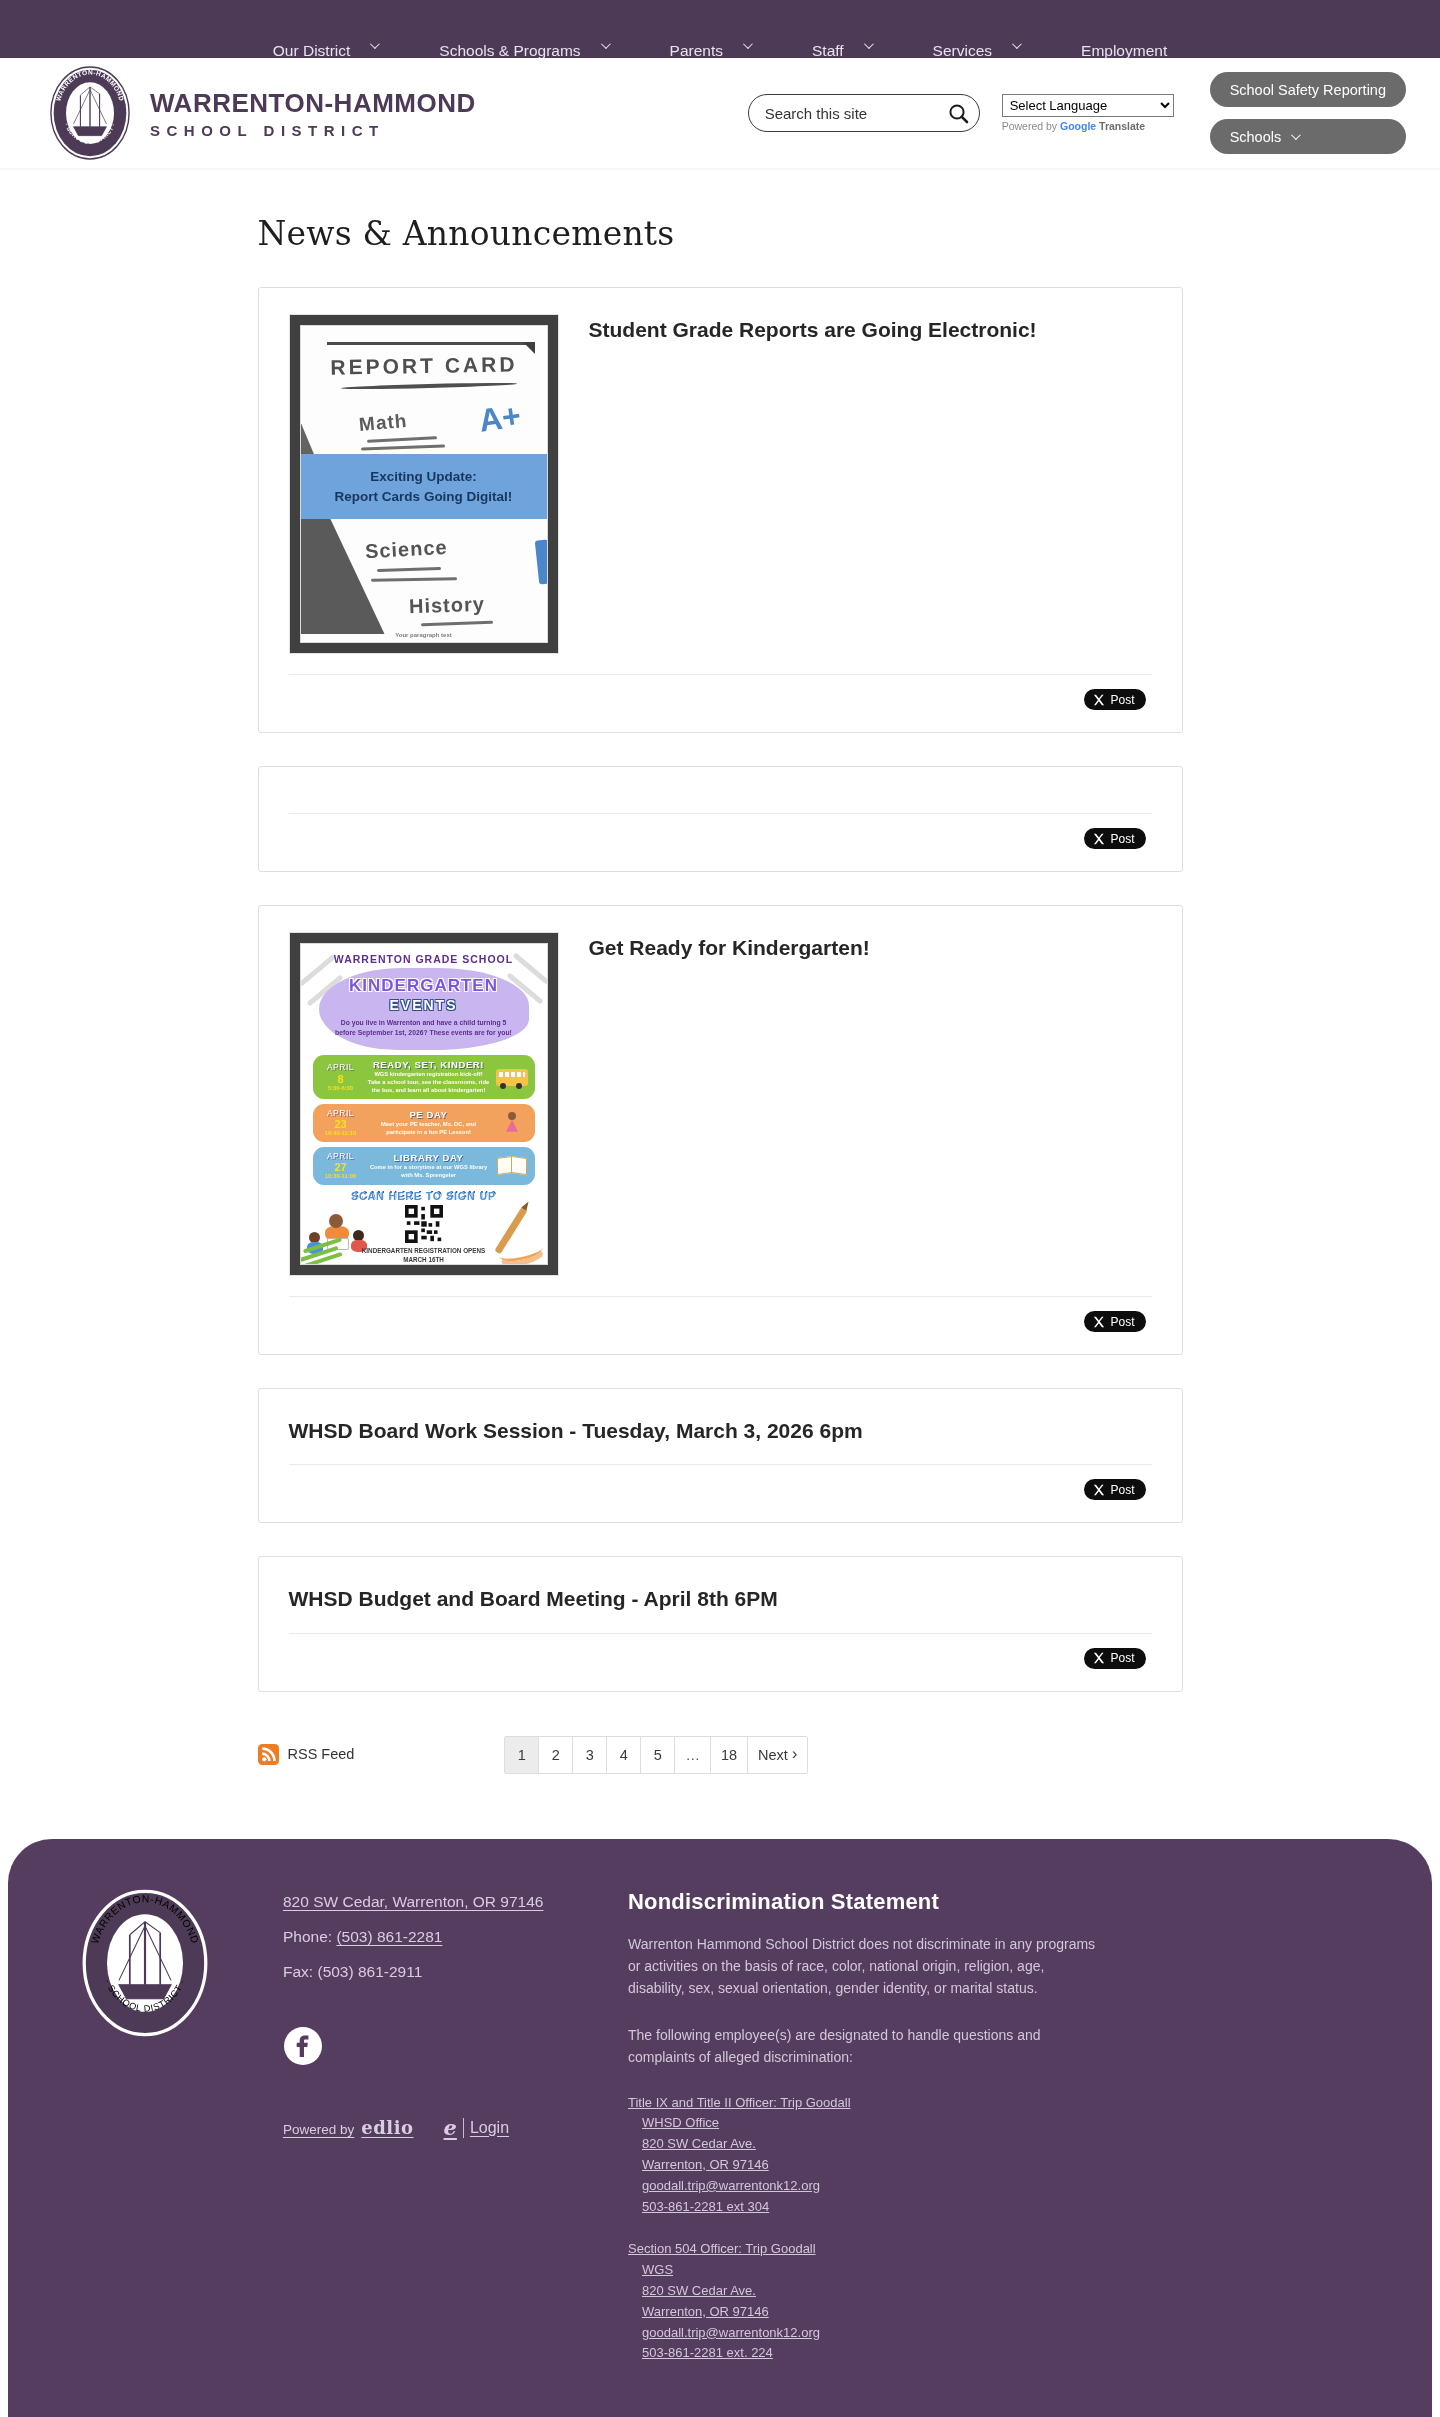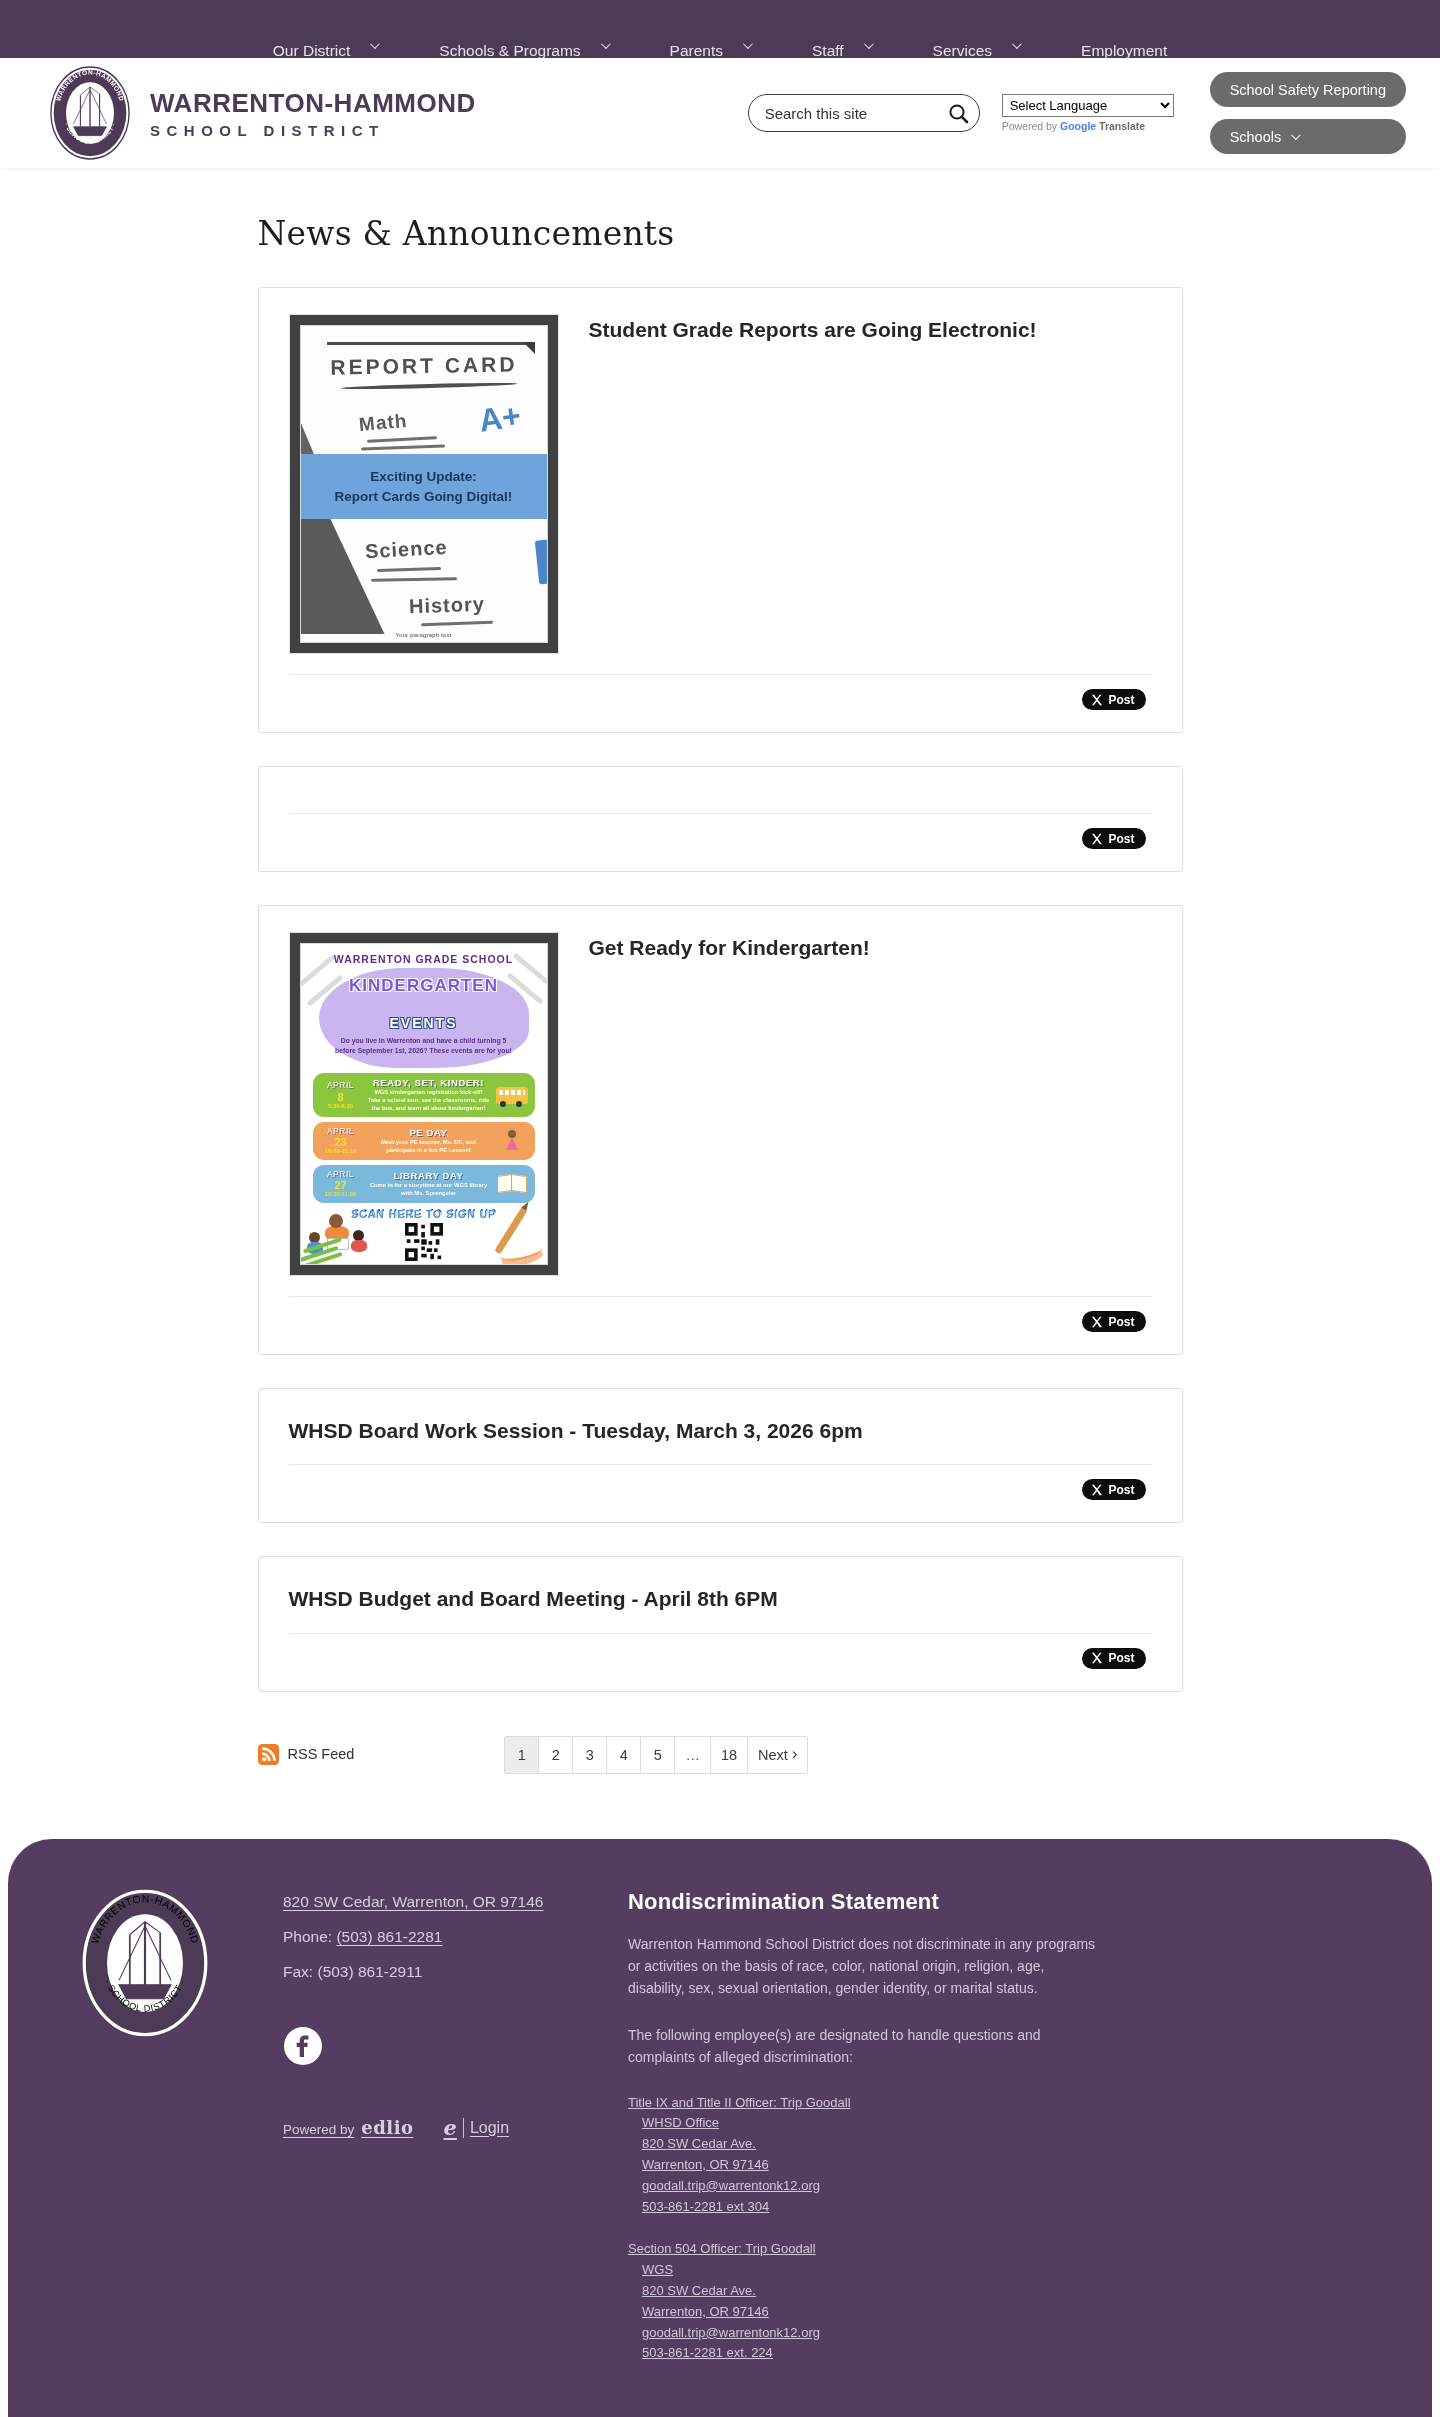--- a/index.html
+++ b/index.html
@@ -41,21 +41,21 @@
   .pill-btn{background:var(--gray-btn); color:#fff; border:none; border-radius:18px; height:35px; padding:0 20px; font-size:14.5px; font-family:inherit; cursor:pointer; display:flex; align-items:center; gap:10px;}
 
   
   main{width:925px; margin:0 auto; padding-top:46px;}
   h1{font-family:"DejaVu Serif", serif; font-weight:500; font-size:33px; color:#1e1e1e; margin-bottom:34px; letter-spacing:.2px;}
   .card{border:1px solid var(--card-border); border-radius:3px; background:#fff; padding:26px 30px 14px; margin-bottom:33px;}
   .card-body{display:flex; gap:30px;}
   .card-title{font-size:21px; font-weight:bold; color:#262626; line-height:1.3; margin-top:2px; cursor:pointer;}
   .card-divider{border:none; border-top:1px solid #e9e9e9; margin:20px 0 12px;}
   .card-actions{display:flex; justify-content:flex-end; padding:2px 6px 8px;}
-  .xpost{background:var(--x-black); color:#fff; border-radius:11px; height:21px; padding:0 11px 0 9px; display:flex; align-items:center; gap:5px; font-size:12px; font-weight:bold; cursor:pointer; text-decoration:none;}
+  .xpost{background:var(--x-black); color:#fff; border-radius:11px; height:21px; padding:0 11px 0 9px; display:flex; align-items:center; gap:5px; font-size:12px; font-weight:normal; cursor:pointer; text-decoration:none;}
 
   .thumb{flex:0 0 auto; cursor:pointer; text-decoration:none;}
   .img-frame{background:#404040; border:1px solid #e2e2e2; padding:10px; width:270px;}
   .paper{background:#fdfdfd; border:1px solid #d9d9d9; position:relative; overflow:hidden; height:318px;}
 
   
   .rc-topline{position:absolute; top:16px; left:26px; right:16px; height:3px; background:#4c4c4c;}
   .rc-fold{position:absolute; top:16px; right:12px; width:0; height:0; border-left:12px solid transparent; border-top:12px solid #3e3e3e;}
   .rc-tri-small{position:absolute; left:0; top:96px; width:26px; height:62px; background:#636363; clip-path:polygon(0 0,100% 100%,0 100%);}
   .rc-tri-big{position:absolute; left:0; bottom:8px; width:84px; height:150px; background:#5a5a5a; clip-path:polygon(0 0,16% 0,100% 100%,0 100%);}
@@ -70,21 +70,21 @@
   .rc-bluebit{position:absolute; top:214px; right:-3px; width:13px; height:44px; background:#4a86c8; border-radius:3px; transform:rotate(-6deg);}
   .rc-history{position:absolute; top:268px; left:108px; font-size:20px; font-weight:bold; color:#545454; transform:rotate(-2deg); letter-spacing:1px;}
   .rc-caption{position:absolute; bottom:4px; left:0; right:0; text-align:center; font-size:6px; color:#7c7c7c; font-weight:bold;}
 
   
   .kg-paper{background:#fff; border:1px solid #d9d9d9; position:relative; overflow:hidden; height:322px; font-family:"Liberation Sans",sans-serif;}
   .scrib{position:absolute; width:44px; height:5px; background:#dcdcdc; border-radius:4px;}
   .kg-school{position:relative; text-align:center; margin-top:9px; font-size:10.5px; font-weight:bold; color:#5b2d8e; letter-spacing:1px; z-index:1;}
   .kg-blob{position:relative; z-index:1; margin:3px auto 0; width:210px; background:var(--blob-lavender); border-radius:48% 52% 55% 45% / 60% 55% 45% 60%; padding:8px 10px 12px; text-align:center;}
   .kg-title1{font-size:17px; font-weight:900; color:#7b57d6; letter-spacing:1px; text-shadow:1px 1px 0 #fff,-1px -1px 0 #fff,1px -1px 0 #fff,-1px 1px 0 #fff;}
-  .kg-title2{font-size:14px; font-weight:900; color:#fff; letter-spacing:2px; text-shadow:1px 1px 0 #2d4f8a,-1px -1px 0 #2d4f8a,1px -1px 0 #2d4f8a,-1px 1px 0 #2d4f8a; margin-top:19px;}
+  .kg-title2{font-size:14px; font-weight:900; color:#fff; letter-spacing:2px; text-shadow:1px 1px 0 #2d4f8a,-1px -1px 0 #2d4f8a,1px -1px 0 #2d4f8a,-1px 1px 0 #2d4f8a; margin-top:1px;}
   .kg-intro{font-size:6.8px; font-weight:bold; color:#5b2d8e; line-height:1.5; margin-top:5px; padding:0 6px;}
   .kg-row{position:relative; z-index:1; display:flex; align-items:center; gap:5px; border-radius:11px; margin:5px 12px 0; padding:4px 6px; min-height:38px;}
   .kg-row.green{background:var(--banner-green);}
   .kg-row.orange{background:var(--banner-orange);}
   .kg-row.blue{background:var(--banner-blue);}
   .kg-date{flex:0 0 44px; text-align:center; line-height:1.1;}
   .kg-date .m{font-size:8.5px; font-weight:400; color:#fff; text-shadow:1px 1px 0 rgba(80,40,120,.55); letter-spacing:.5px;}
   .kg-date .d{font-size:11px; font-weight:900; color:#f7e11e;}
   .kg-date .t{font-size:5.8px; font-weight:bold; color:#f7e11e;}
   .kg-info{flex:1; text-align:center;}

